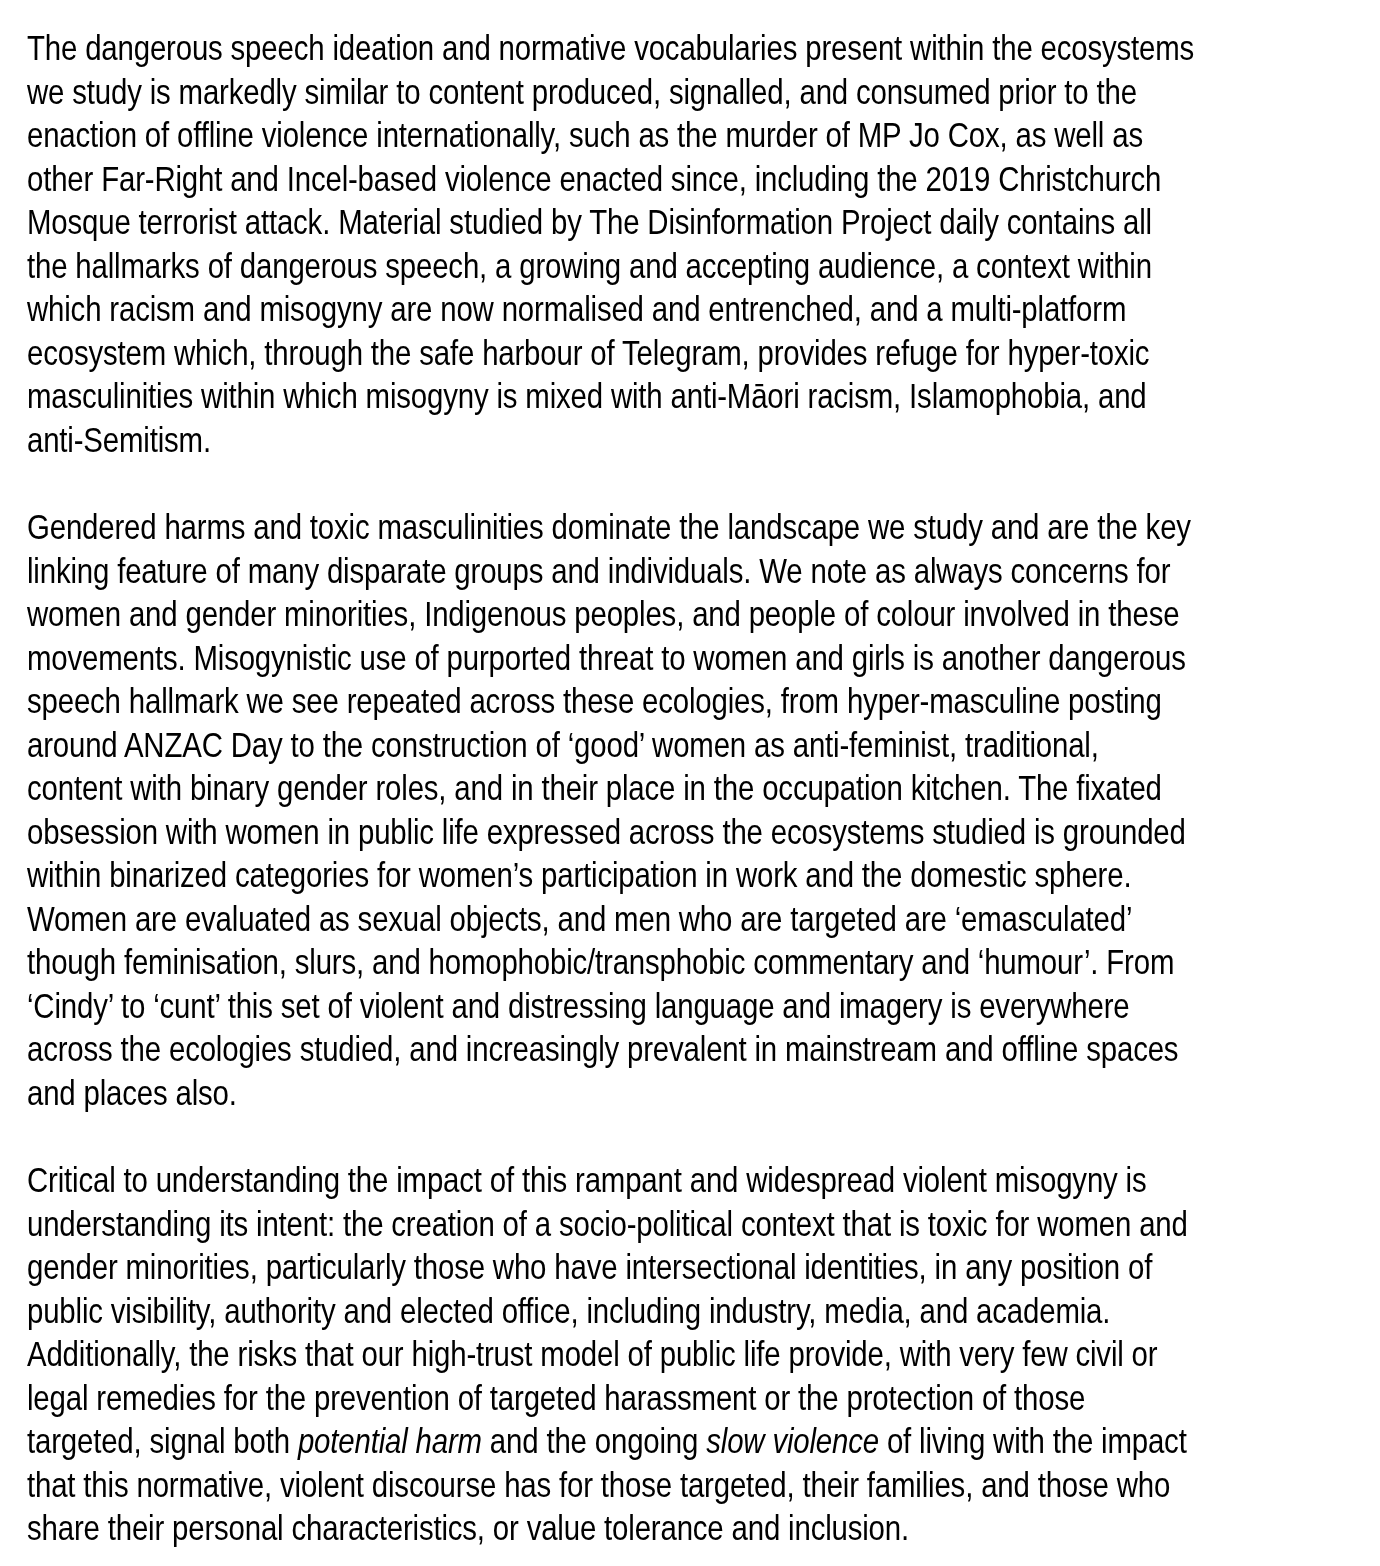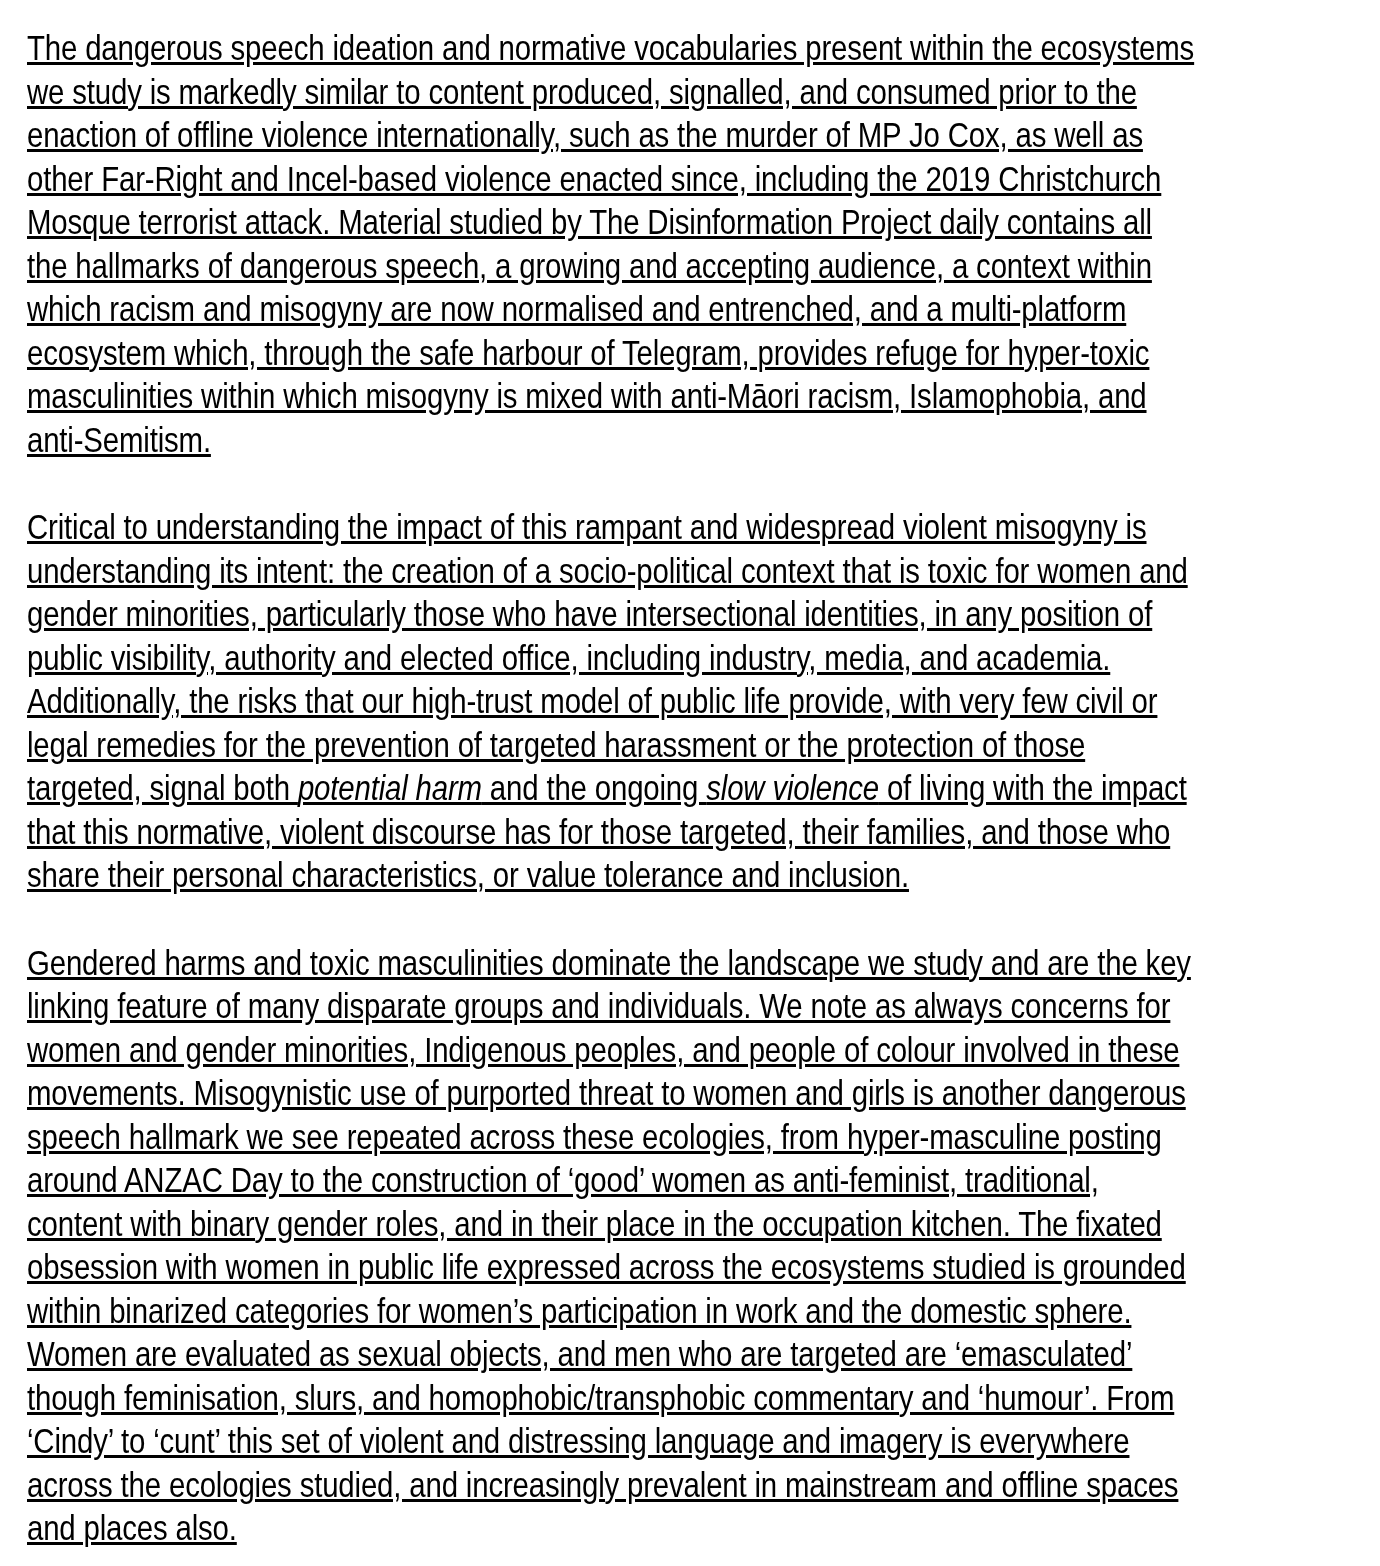--- a/index.html
+++ b/index.html
@@ -12,21 +12,20 @@
     height: 1566px;
     overflow: hidden;
     font-family: "Liberation Sans", sans-serif;
     color: #000000;
   }
   .document {
     padding: 26px 0 0 27px;
   }
   .paragraph {
     margin: 0 17px 44px 0;
-    text-decoration: underline;
   }
   .paragraph:last-child {
     margin-bottom: 0;
   }
   .line {
     font-size: 35px;
     line-height: 43.5px;
     white-space: nowrap;
     transform: scaleX(0.84);
     transform-origin: 0 50%;
@@ -46,39 +45,39 @@
       <div class="line"><span>enaction of offline violence internationally, such as the murder of MP Jo Cox, as well as</span></div>
       <div class="line"><span>other Far-Right and Incel-based violence enacted since, including the 2019 Christchurch</span></div>
       <div class="line"><span>Mosque terrorist attack. Material studied by The Disinformation Project daily contains all</span></div>
       <div class="line"><span>the hallmarks of dangerous speech, a growing and accepting audience, a context within</span></div>
       <div class="line"><span>which racism and misogyny are now normalised and entrenched, and a multi-platform</span></div>
       <div class="line"><span>ecosystem which, through the safe harbour of Telegram, provides refuge for hyper-toxic</span></div>
       <div class="line"><span>masculinities within which misogyny is mixed with anti-Māori racism, Islamophobia, and</span></div>
       <div class="line"><span>anti-Semitism.</span></div>
     </div>
     <div class="paragraph">
-      <div class="line"><span>Critical to understanding the impact of this rampant and widespread violent misogyny is</span></div>
-      <div class="line"><span>understanding its intent: the creation of a socio-political context that is toxic for women and</span></div>
-      <div class="line"><span>gender minorities, particularly those who have intersectional identities, in any position of</span></div>
-      <div class="line"><span>public visibility, authority and elected office, including industry, media, and academia.</span></div>
-      <div class="line"><span>Additionally, the risks that our high-trust model of public life provide, with very few civil or</span></div>
-      <div class="line"><span>legal remedies for the prevention of targeted harassment or the protection of those</span></div>
-      <div class="line"><span>targeted, signal both </span><span class="italic">potential harm</span><span> and the ongoing </span><span class="italic">slow violence</span><span> of living with the impact</span></div>
-      <div class="line"><span>that this normative, violent discourse has for those targeted, their families, and those who</span></div>
-      <div class="line"><span>share their personal characteristics, or value tolerance and inclusion.</span></div>
-    </div>
-    <div class="paragraph">
       <div class="line"><span>Gendered harms and toxic masculinities dominate the landscape we study and are the key</span></div>
       <div class="line"><span>linking feature of many disparate groups and individuals. We note as always concerns for</span></div>
       <div class="line"><span>women and gender minorities, Indigenous peoples, and people of colour involved in these</span></div>
       <div class="line"><span>movements. Misogynistic use of purported threat to women and girls is another dangerous</span></div>
       <div class="line"><span>speech hallmark we see repeated across these ecologies, from hyper-masculine posting</span></div>
       <div class="line"><span>around ANZAC Day to the construction of ‘good’ women as anti-feminist, traditional,</span></div>
       <div class="line"><span>content with binary gender roles, and in their place in the occupation kitchen. The fixated</span></div>
       <div class="line"><span>obsession with women in public life expressed across the ecosystems studied is grounded</span></div>
       <div class="line"><span>within binarized categories for women’s participation in work and the domestic sphere.</span></div>
       <div class="line"><span>Women are evaluated as sexual objects, and men who are targeted are ‘emasculated’</span></div>
       <div class="line"><span>though feminisation, slurs, and homophobic/transphobic commentary and ‘humour’. From</span></div>
       <div class="line"><span>‘Cindy’ to ‘cunt’ this set of violent and distressing language and imagery is everywhere</span></div>
       <div class="line"><span>across the ecologies studied, and increasingly prevalent in mainstream and offline spaces</span></div>
       <div class="line"><span>and places also.</span></div>
     </div>
+    <div class="paragraph">
+      <div class="line"><span>Critical to understanding the impact of this rampant and widespread violent misogyny is</span></div>
+      <div class="line"><span>understanding its intent: the creation of a socio-political context that is toxic for women and</span></div>
+      <div class="line"><span>gender minorities, particularly those who have intersectional identities, in any position of</span></div>
+      <div class="line"><span>public visibility, authority and elected office, including industry, media, and academia.</span></div>
+      <div class="line"><span>Additionally, the risks that our high-trust model of public life provide, with very few civil or</span></div>
+      <div class="line"><span>legal remedies for the prevention of targeted harassment or the protection of those</span></div>
+      <div class="line"><span>targeted, signal both </span><span class="italic">potential harm</span><span> and the ongoing </span><span class="italic">slow violence</span><span> of living with the impact</span></div>
+      <div class="line"><span>that this normative, violent discourse has for those targeted, their families, and those who</span></div>
+      <div class="line"><span>share their personal characteristics, or value tolerance and inclusion.</span></div>
+    </div>
   </div>
 
 </body></html>

